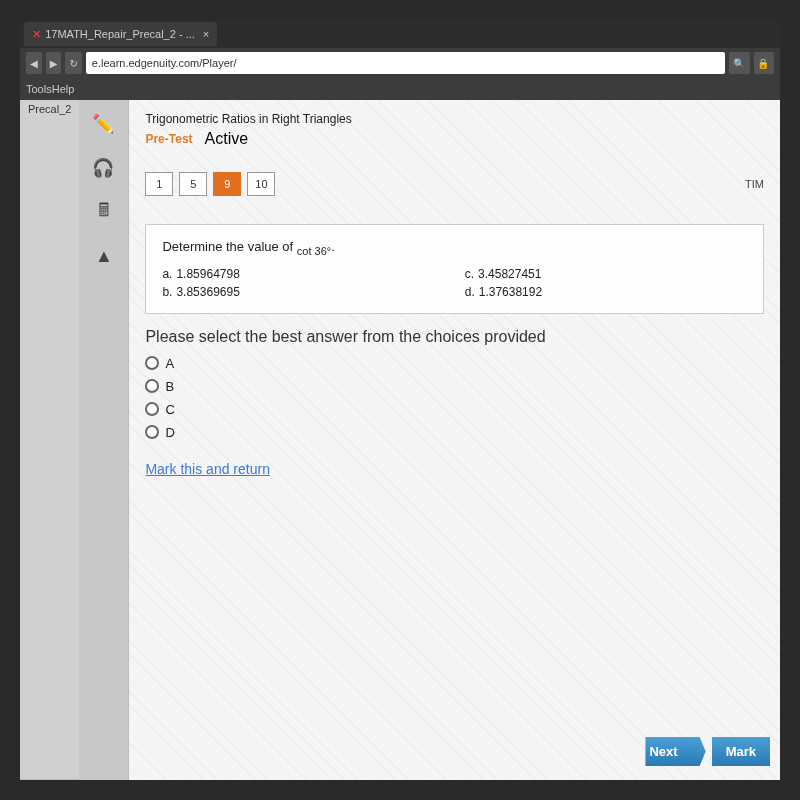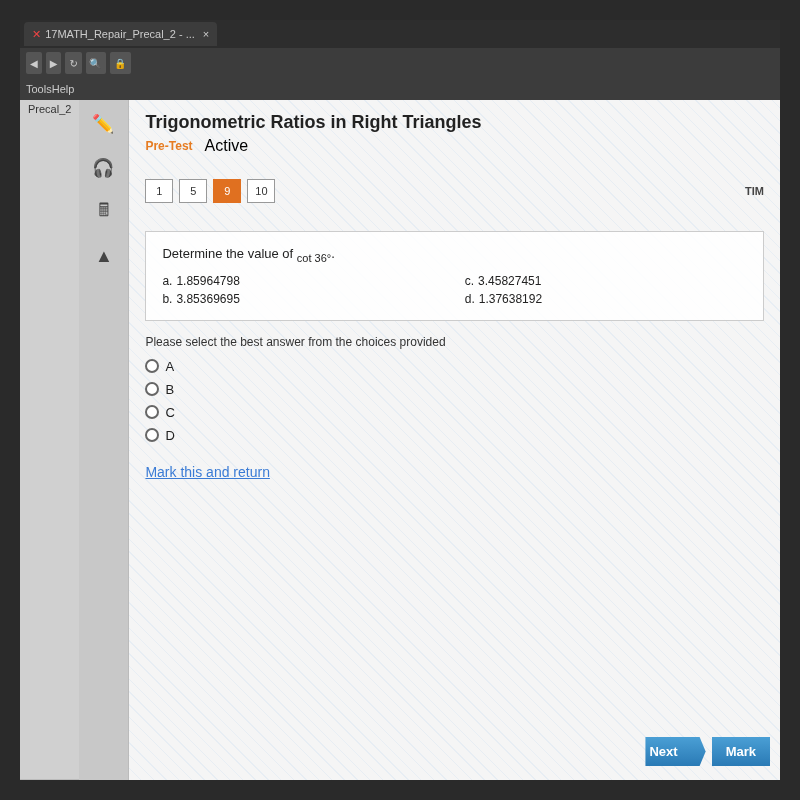--- a/index.html
+++ b/index.html
@@ -171,22 +171,22 @@
       z-index: 0;
     }
 
     .content-inner {
       position: relative;
       z-index: 1;
       padding: 12px 16px;
     }
 
     .lesson-title {
-      font-size: 18px;
-      font-weight: bold;
+      font-size: 12px;
+      font-weight: normal;
       color: #222;
       margin-bottom: 4px;
     }
 
     .lesson-subtitle {
       display: flex;
       gap: 12px;
       align-items: center;
       margin-bottom: 24px;
     }
@@ -226,21 +226,21 @@
     .q-btn.active {
       background: #e07020;
       color: #fff;
       border-color: #e07020;
     }
 
     .timer-label {
       margin-left: auto;
       font-size: 11px;
       color: #444;
-      font-weight: bold;
+      font-weight: normal;
     }
 
     
     .question-box {
       background: rgba(255,255,255,0.85);
       border: 1px solid #ccc;
       padding: 14px 16px;
       margin-bottom: 14px;
       margin-top: 28px;
     }
@@ -267,21 +267,21 @@
       display: flex;
       gap: 4px;
     }
 
     .answer-letter {
       font-weight: normal;
     }
 
     
     .select-prompt {
-      font-size: 12px;
+      font-size: 16px;
       color: #333;
       margin-bottom: 10px;
     }
 
     
     .radio-group {
       display: flex;
       flex-direction: column;
       gap: 8px;
       margin-bottom: 20px;
@@ -355,20 +355,21 @@
           <span style="color:#e44;">✕</span>
           <span>17MATH_Repair_Precal_2 - ...</span>
           <span style="margin-left:4px;">×</span>
         </div>
       </div>
 
       <div class="address-bar-row">
         <button class="nav-btn">◀</button>
         <button class="nav-btn">▶</button>
         <button class="nav-btn">↻</button>
+        <input class="address-input" type="text" value="e.learn.edgenuity.com/Player/" style="">
         <button class="nav-btn">🔍</button>
         <button class="nav-btn">🔒</button>
       </div>
 
       <div class="menu-bar">
         <span class="menu-item">Tools</span>
         <span class="menu-item">Help</span>
       </div>
     </div>
 

